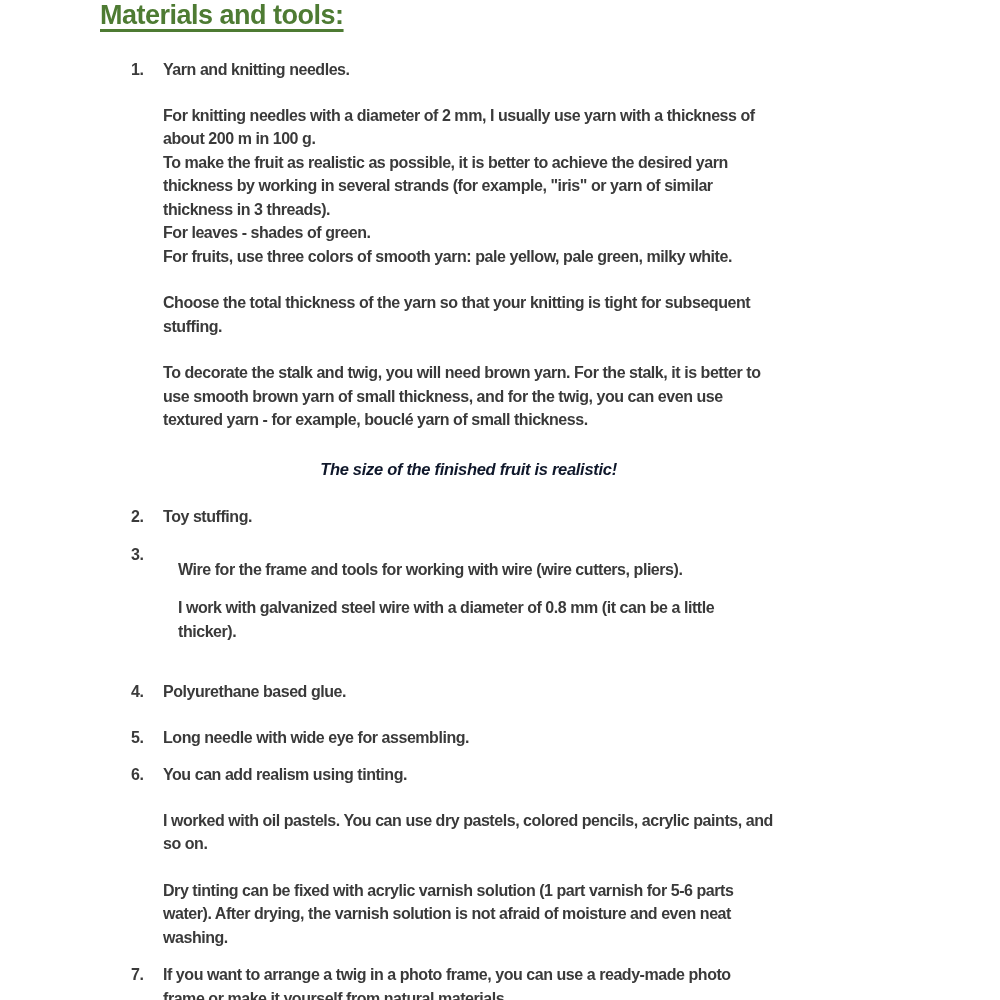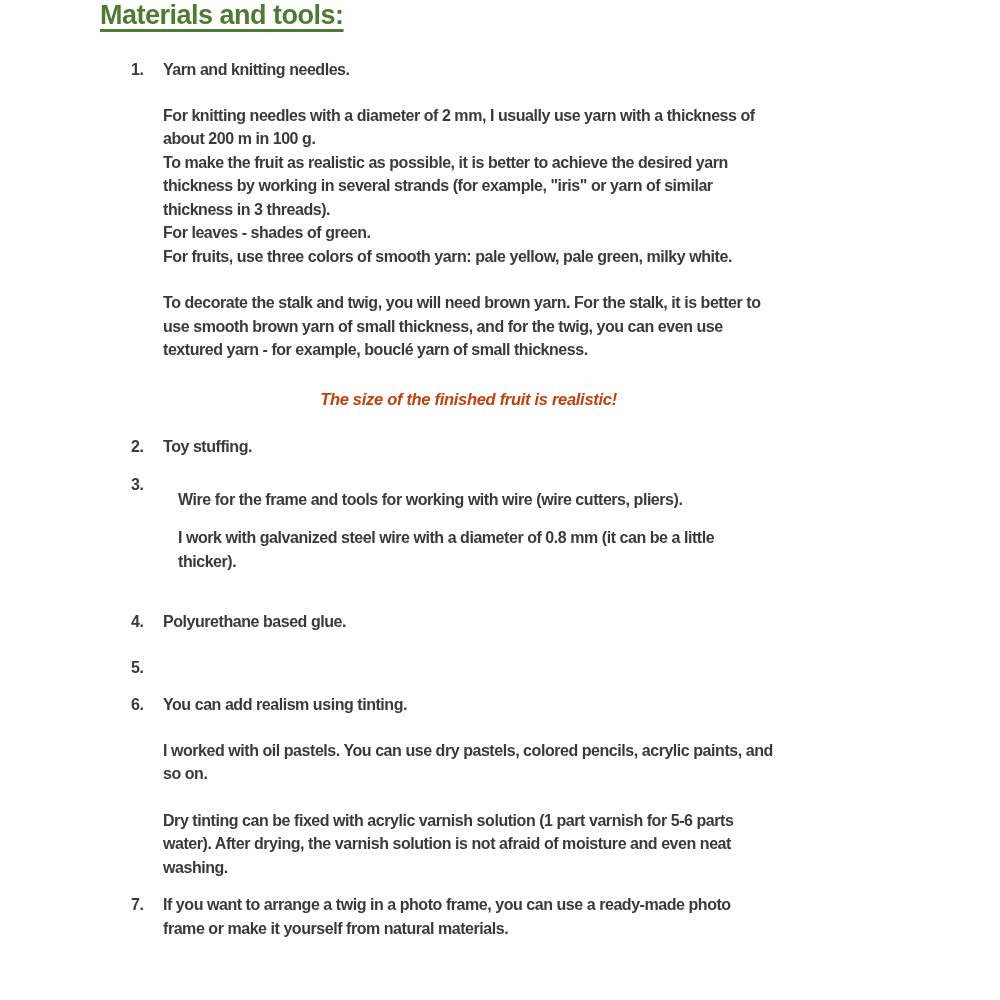--- a/index.html
+++ b/index.html
@@ -53,21 +53,21 @@
   .para p {
     margin: 0;
   }
   .note {
     margin: 26px 80px 24px 163px;
     font-size: 16.5px;
     line-height: 23.5px;
     letter-spacing: -0.3px;
     text-align: center;
     font-style: italic;
-    color: #c2410c;
+    color: #0f172a;
   }
   .gap-sm { margin-bottom: 14px; }
 </style>
 </head>
 <body>
 
 <div class="page">
 
   <h1 class="title">Materials and tools:</h1>
 
@@ -77,20 +77,21 @@
   </div>
 
   <div class="para">
     <p>For knitting needles with a diameter of 2 mm, I usually use yarn with a thickness of about 200 m in 100 g.</p>
     <p>To make the fruit as realistic as possible, it is better to achieve the desired yarn thickness by working in several strands (for example, "iris" or yarn of similar thickness in 3 threads).</p>
     <p>For leaves - shades of green.</p>
     <p>For fruits, use three colors of smooth yarn: pale yellow, pale green, milky white.</p>
   </div>
 
 
+  <div class="para">Choose the total thickness of the yarn so that your knitting is tight for subsequent stuffing.</div>
 
   <div class="para">To decorate the stalk and twig, you will need brown yarn. For the stalk, it is better to use smooth brown yarn of small thickness, and for the twig, you can even use textured yarn - for example, bouclé yarn of small thickness.</div>
 
   <div class="note">The size of the finished fruit is realistic!</div>
 
   <div class="item gap-sm">
     <span class="num">2.</span>
     <span class="itext">Toy stuffing.</span>
   </div>
 
@@ -102,20 +103,21 @@
     </span>
   </div>
 
   <div class="item">
     <span class="num">4.</span>
     <span class="itext">Polyurethane based glue.</span>
   </div>
 
   <div class="item gap-sm">
     <span class="num">5.</span>
+    <span class="itext">Long needle with wide eye for assembling.</span>
   </div>
 
   <div class="item">
     <span class="num">6.</span>
     <span class="itext">You can add realism using tinting.</span>
   </div>
 
   <div class="para">I worked with oil pastels. You can use dry pastels, colored pencils, acrylic paints, and so on.</div>
 
   <div class="para gap-sm">Dry tinting can be fixed with acrylic varnish solution (1 part varnish for 5-6 parts water). After drying, the varnish solution is not afraid of moisture and even neat washing.</div>

